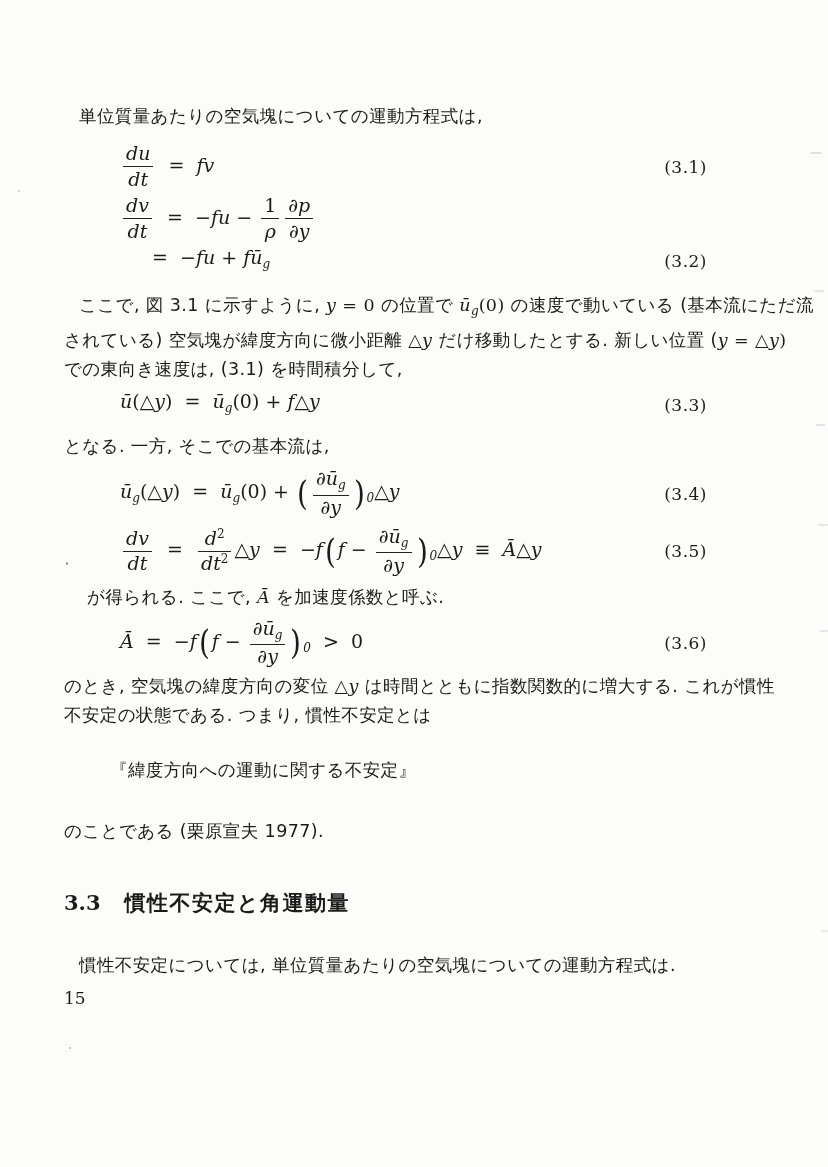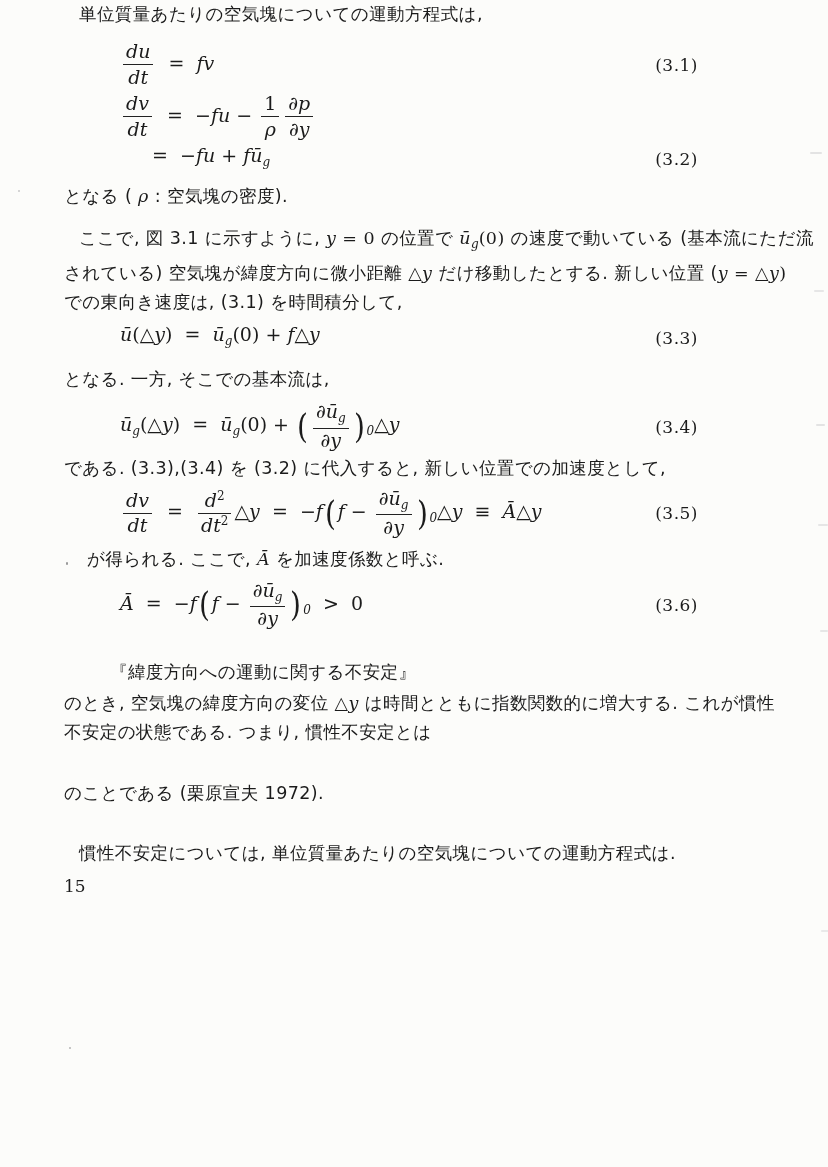--- a/index.html
+++ b/index.html
@@ -21,37 +21,37 @@
   
   .blk{position:relative;}
   .para .line{line-height:29px;min-height:29px;font-size:17.5px;letter-spacing:.4px;white-space:pre;}
   .para .line.ind{padding-left:15px;}
   .eq .line{position:relative;padding:2px 0 2px 56px;min-height:30px;white-space:pre;font-family:"DejaVu Serif",serif;font-size:19px;}
   .eq .line.cont{padding-left:88px;}
   .quote .line{line-height:29px;font-size:18px;padding-left:46px;letter-spacing:1px;white-space:pre;}
   .heading .line{line-height:30px;white-space:pre;}
   .pagenum{text-align:left;font-family:"DejaVu Serif",serif;font-size:17px;line-height:18px;}
   .eqnum{
-    position:absolute;right:64px;top:50%;transform:translateY(-50%);
+    position:absolute;right:55px;top:50%;transform:translateY(-50%);
     font-family:"DejaVu Serif",serif;font-size:17px;letter-spacing:.5px;
   }
   
   .i-jp{font-family:"DejaVu Sans",sans-serif;font-size:17.5px;letter-spacing:.4px;}
   .i-m{font-family:"DejaVu Serif",serif;font-style:italic;}
   .i-r{font-family:"DejaVu Serif",serif;}
   .i-s{font-family:"DejaVu Serif",serif;font-style:italic;font-size:12px;vertical-align:-4px;letter-spacing:0;}
   .i-p{font-family:"DejaVu Serif",serif;font-size:12px;vertical-align:7px;}
   .i-P{display:inline-block;vertical-align:middle;font-family:"DejaVu Serif",serif;font-size:33px;font-weight:300;line-height:1;transform:scaleX(.85);margin:0 1px;}
   .i-f{display:inline-block;vertical-align:middle;text-align:center;margin:0 3px;line-height:1.15;}
   .i-f .fn{display:block;padding:0 3px 1.5px;border-bottom:1.4px solid #222;}
   .i-f .fd{display:block;padding:1.5px 3px 0;}
   .i-hnum{font-family:"DejaVu Serif",serif;font-weight:bold;font-size:21px;}
   .i-htitle{font-weight:bold;font-size:21px;margin-left:24px;letter-spacing:1.5px;}
   
-  [data-name="intro-line"]{}
+  [data-name="intro-line"]{margin-top:102px;}
   [data-name="equations-3-1-3-2"]{margin-top:10px;}
   [data-name="after-eq-3-2"]{margin-top:6px;}
   [data-name="setup-paragraph"]{margin-top:13px;}
   [data-name="equation-3-3"]{margin-top:4px;}
   [data-name="after-eq-3-3"]{margin-top:10px;}
   [data-name="equation-3-4"]{margin-top:5px;}
   [data-name="substitute-paragraph"]{margin-top:0;}
   [data-name="equation-3-5"]{margin-top:3px;}
   [data-name="after-eq-3-5"]{margin-top:4px;margin-left:23px;}
   [data-name="lead-in-3-6"]{margin-top:12px;}
@@ -71,58 +71,55 @@
 <div class="page" data-name="scanned-document-page" style="background: rgb(252, 252, 250); color: rgb(27, 27, 27);">
   <div class="content" data-name="document-content">
       <div class="blk para" data-name="intro-line">
         <div class="line ind" data-name="text-line"><span class="i-jp" data-name="text-run">単位質量あたりの空気塊についての運動方程式は,</span></div>
       </div>
       <div class="blk eq" data-name="equations-3-1-3-2">
         <div class="line" data-name="text-line"><span class="i-f" data-name="fraction"><span class="fn"><span class="i-m" data-name="text-run">du</span></span><span class="fd"><span class="i-m" data-name="text-run">dt</span></span></span><span class="i-r" data-name="text-run">  =  </span><span class="i-m" data-name="text-run">fv</span><span class="eqnum" data-name="equation-number">(3.1)</span></div>
         <div class="line" data-name="text-line"><span class="i-f" data-name="fraction"><span class="fn"><span class="i-m" data-name="text-run">dv</span></span><span class="fd"><span class="i-m" data-name="text-run">dt</span></span></span><span class="i-r" data-name="text-run">  =  −</span><span class="i-m" data-name="text-run">fu</span><span class="i-r" data-name="text-run"> − </span><span class="i-f" data-name="fraction"><span class="fn"><span class="i-r" data-name="text-run">1</span></span><span class="fd"><span class="i-m" data-name="text-run">ρ</span></span></span><span class="i-f" data-name="fraction"><span class="fn"><span class="i-r" data-name="text-run">∂</span><span class="i-m" data-name="text-run">p</span></span><span class="fd"><span class="i-r" data-name="text-run">∂</span><span class="i-m" data-name="text-run">y</span></span></span></div>
         <div class="line cont" data-name="text-line"><span class="i-r" data-name="text-run">=  −</span><span class="i-m" data-name="text-run">fu</span><span class="i-r" data-name="text-run"> + </span><span class="i-m" data-name="text-run">fū</span><span class="i-s" data-name="text-run">g</span><span class="eqnum" data-name="equation-number">(3.2)</span></div>
       </div>
-      <div class="blk para" data-name="after-eq-3-2">
-        <div class="line" data-name="text-line"><span class="i-jp" data-name="text-run">となる ( </span><span class="i-m" data-name="text-run">ρ</span><span class="i-jp" data-name="text-run"> : 空気塊の密度).</span></div>
-      </div>
       <div class="blk para" data-name="setup-paragraph">
         <div class="line ind" data-name="text-line"><span class="i-jp" data-name="text-run">ここで, 図 3.1 に示すように, </span><span class="i-m" data-name="text-run">y</span><span class="i-r" data-name="text-run"> = 0 </span><span class="i-jp" data-name="text-run">の位置で </span><span class="i-m" data-name="text-run">ū</span><span class="i-s" data-name="text-run">g</span><span class="i-r" data-name="text-run">(0)</span><span class="i-jp" data-name="text-run"> の速度で動いている (基本流にただ流</span></div>
         <div class="line" data-name="text-line"><span class="i-jp" data-name="text-run">されている) 空気塊が緯度方向に微小距離 </span><span class="i-r" data-name="text-run">△</span><span class="i-m" data-name="text-run">y</span><span class="i-jp" data-name="text-run"> だけ移動したとする. 新しい位置 (</span><span class="i-m" data-name="text-run">y</span><span class="i-r" data-name="text-run"> = △</span><span class="i-m" data-name="text-run">y</span><span class="i-r" data-name="text-run">)</span></div>
         <div class="line" data-name="text-line"><span class="i-jp" data-name="text-run">での東向き速度は, (3.1) を時間積分して,</span></div>
       </div>
       <div class="blk eq" data-name="equation-3-3">
         <div class="line" data-name="text-line"><span class="i-m" data-name="text-run">ū</span><span class="i-r" data-name="text-run">(△</span><span class="i-m" data-name="text-run">y</span><span class="i-r" data-name="text-run">)  =  </span><span class="i-m" data-name="text-run">ū</span><span class="i-s" data-name="text-run">g</span><span class="i-r" data-name="text-run">(0) + </span><span class="i-m" data-name="text-run">f</span><span class="i-r" data-name="text-run">△</span><span class="i-m" data-name="text-run">y</span><span class="eqnum" data-name="equation-number">(3.3)</span></div>
       </div>
       <div class="blk para" data-name="after-eq-3-3">
         <div class="line" data-name="text-line"><span class="i-jp" data-name="text-run">となる. 一方, そこでの基本流は,</span></div>
       </div>
       <div class="blk eq" data-name="equation-3-4">
         <div class="line" data-name="text-line"><span class="i-m" data-name="text-run">ū</span><span class="i-s" data-name="text-run">g</span><span class="i-r" data-name="text-run">(△</span><span class="i-m" data-name="text-run">y</span><span class="i-r" data-name="text-run">)  =  </span><span class="i-m" data-name="text-run">ū</span><span class="i-s" data-name="text-run">g</span><span class="i-r" data-name="text-run">(0) + </span><span class="i-P" data-name="big-paren">(</span><span class="i-f" data-name="fraction"><span class="fn"><span class="i-r" data-name="text-run">∂</span><span class="i-m" data-name="text-run">ū</span><span class="i-s" data-name="text-run">g</span></span><span class="fd"><span class="i-r" data-name="text-run">∂</span><span class="i-m" data-name="text-run">y</span></span></span><span class="i-P" data-name="big-paren">)</span><span class="i-s" data-name="text-run">0</span><span class="i-r" data-name="text-run">△</span><span class="i-m" data-name="text-run">y</span><span class="eqnum" data-name="equation-number">(3.4)</span></div>
       </div>
-      <div class="blk para" data-name="substitute-paragraph">
-        <div class="line" data-name="text-line"><span class="i-jp" data-name="text-run">である. (3.3),(3.4) を (3.2) に代入すると, 新しい位置での加速度として,</span></div>
-      </div>
       <div class="blk eq" data-name="equation-3-5">
         <div class="line" data-name="text-line"><span class="i-f" data-name="fraction"><span class="fn"><span class="i-m" data-name="text-run">dv</span></span><span class="fd"><span class="i-m" data-name="text-run">dt</span></span></span><span class="i-r" data-name="text-run">  =  </span><span class="i-f" data-name="fraction"><span class="fn"><span class="i-m" data-name="text-run">d</span><span class="i-p" data-name="text-run">2</span></span><span class="fd"><span class="i-m" data-name="text-run">dt</span><span class="i-p" data-name="text-run">2</span></span></span><span class="i-r" data-name="text-run">△</span><span class="i-m" data-name="text-run">y</span><span class="i-r" data-name="text-run">  =  −</span><span class="i-m" data-name="text-run">f</span><span class="i-P" data-name="big-paren">(</span><span class="i-m" data-name="text-run">f</span><span class="i-r" data-name="text-run"> − </span><span class="i-f" data-name="fraction"><span class="fn"><span class="i-r" data-name="text-run">∂</span><span class="i-m" data-name="text-run">ū</span><span class="i-s" data-name="text-run">g</span></span><span class="fd"><span class="i-r" data-name="text-run">∂</span><span class="i-m" data-name="text-run">y</span></span></span><span class="i-P" data-name="big-paren">)</span><span class="i-s" data-name="text-run">0</span><span class="i-r" data-name="text-run">△</span><span class="i-m" data-name="text-run">y</span><span class="i-r" data-name="text-run">  ≡  </span><span class="i-m" data-name="text-run">Ā</span><span class="i-r" data-name="text-run">△</span><span class="i-m" data-name="text-run">y</span><span class="eqnum" data-name="equation-number">(3.5)</span></div>
       </div>
       <div class="blk para" data-name="after-eq-3-5">
         <div class="line" data-name="text-line"><span class="i-jp" data-name="text-run">が得られる. ここで, </span><span class="i-m" data-name="text-run">Ā</span><span class="i-jp" data-name="text-run"> を加速度係数と呼ぶ.</span></div>
       </div>
       <div class="blk eq" data-name="equation-3-6">
         <div class="line" data-name="text-line"><span class="i-m" data-name="text-run">Ā</span><span class="i-r" data-name="text-run">  =  −</span><span class="i-m" data-name="text-run">f</span><span class="i-P" data-name="big-paren">(</span><span class="i-m" data-name="text-run">f</span><span class="i-r" data-name="text-run"> − </span><span class="i-f" data-name="fraction"><span class="fn"><span class="i-r" data-name="text-run">∂</span><span class="i-m" data-name="text-run">ū</span><span class="i-s" data-name="text-run">g</span></span><span class="fd"><span class="i-r" data-name="text-run">∂</span><span class="i-m" data-name="text-run">y</span></span></span><span class="i-P" data-name="big-paren">)</span><span class="i-s" data-name="text-run">0</span><span class="i-r" data-name="text-run">  &gt;  0</span><span class="eqnum" data-name="equation-number">(3.6)</span></div>
       </div>
-      <div class="blk quote" data-name="definition-quote">
-        <div class="line" data-name="text-line"><span class="i-jp" data-name="text-run">『緯度方向への運動に関する不安定』</span></div>
-      </div>
       <div class="blk para" data-name="instability-paragraph">
         <div class="line" data-name="text-line"><span class="i-jp" data-name="text-run">のとき, 空気塊の緯度方向の変位 </span><span class="i-r" data-name="text-run">△</span><span class="i-m" data-name="text-run">y</span><span class="i-jp" data-name="text-run"> は時間とともに指数関数的に増大する. これが慣性</span></div>
         <div class="line" data-name="text-line"><span class="i-jp" data-name="text-run">不安定の状態である. つまり, 慣性不安定とは</span></div>
       </div>
+      <div class="blk quote" data-name="definition-quote">
+        <div class="line" data-name="text-line"><span class="i-jp" data-name="text-run">『緯度方向への運動に関する不安定』</span></div>
+      </div>
       <div class="blk para" data-name="citation-paragraph">
-        <div class="line" data-name="text-line"><span class="i-jp" data-name="text-run">のことである (栗原宣夫 1972).</span></div>
+        <div class="line" data-name="text-line"><span class="i-jp" data-name="text-run">のことである (栗原宣夫 1977).</span></div>
+      </div>
+      <div class="blk heading" data-name="section-3-3-heading">
+        <div class="line" data-name="text-line"><span class="i-hnum" data-name="text-run">3.3</span><span class="i-htitle" data-name="text-run">慣性不安定と角運動量</span></div>
       </div>
       <div class="blk para" data-name="section-3-3-intro">
         <div class="line ind" data-name="text-line"><span class="i-jp" data-name="text-run">慣性不安定については, 単位質量あたりの空気塊についての運動方程式は.</span></div>
       </div>
       <div class="blk pagenum" data-name="page-number">
         <div class="line" data-name="text-line"><span class="i-r" data-name="text-run">15</span></div>
       </div>
     </div>
 
   <div class="artifact" data-name="scan-artifact" style="left:18px;top:190px;width:2px;height:2px;"></div>

